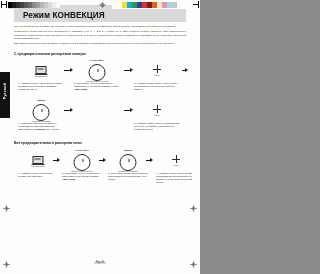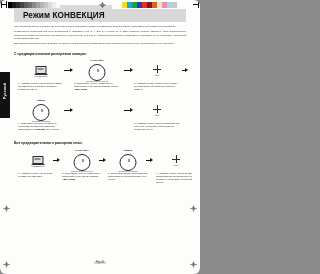--- a/index.html
+++ b/index.html
@@ -1,18 +1,18 @@
 <!DOCTYPE html>
 <html><head>
 <meta charset="utf-8">
 <style>
   html,body{margin:0;padding:0;background:#8a8a8a;}
   body{font-family:"Liberation Sans", sans-serif;}
   .page{
-    position:relative;width:200px;height:274px;background:#fdfdfb;overflow:hidden;border-radius:6px;
+    position:relative;width:200px;height:274px;background:#fdfdfb;overflow:hidden;
   }
 
   
   .regbar{position:absolute;top:0;left:0;width:200px;height:9px;}
   .crop-l{position:absolute;left:1px;top:1px;width:6px;height:7px;}
   .crop-l:before{content:"";position:absolute;left:0;top:0;width:1px;height:7px;background:#111;}
   .crop-l:after{content:"";position:absolute;left:0;top:3px;width:5px;height:1px;background:#111;}
   .crop-r{position:absolute;right:1px;top:1px;width:7px;height:7px;}
   .crop-r:before{content:"";position:absolute;right:0;top:0;width:1px;height:7px;background:#111;}
   .crop-r:after{content:"";position:absolute;right:0;top:3px;width:6px;height:1px;background:#111;}

